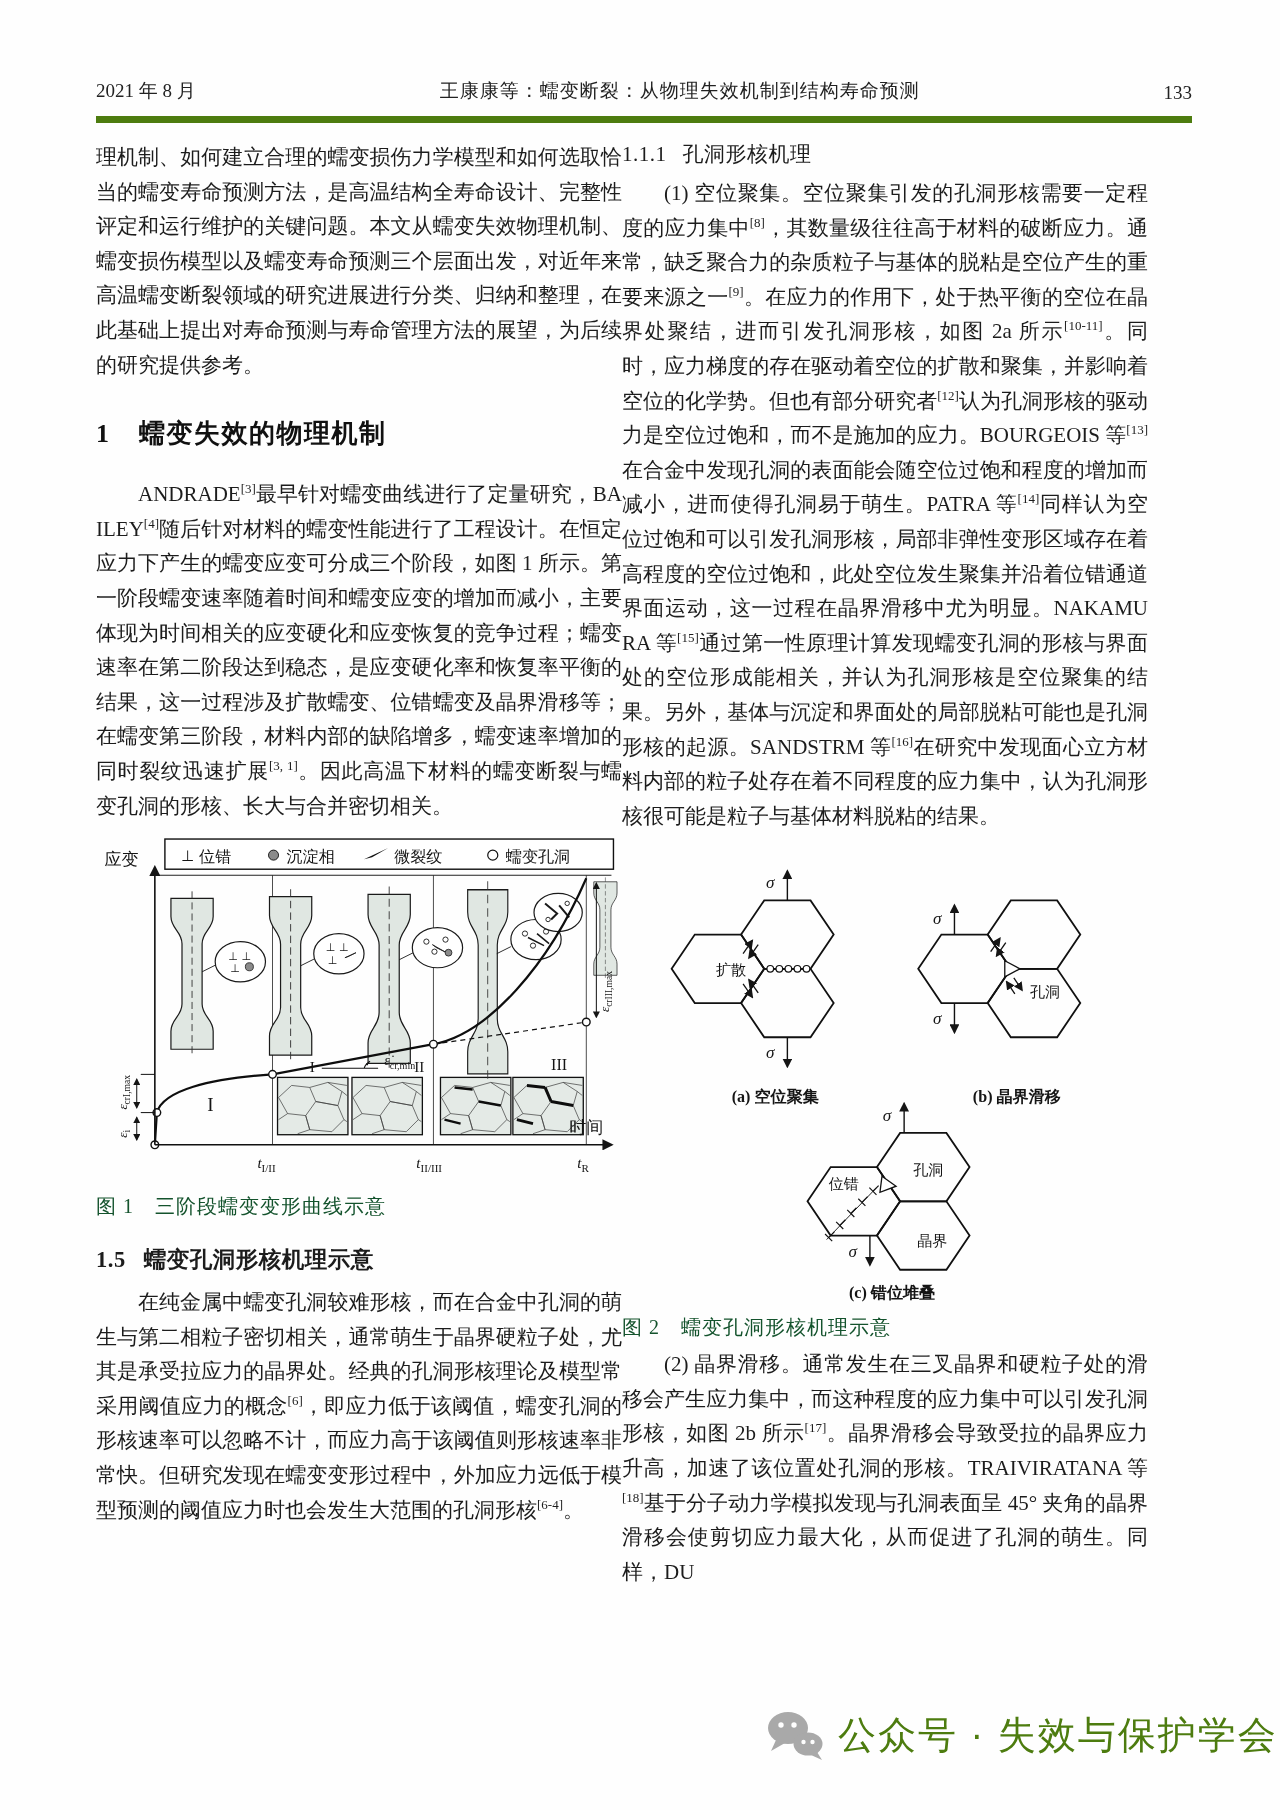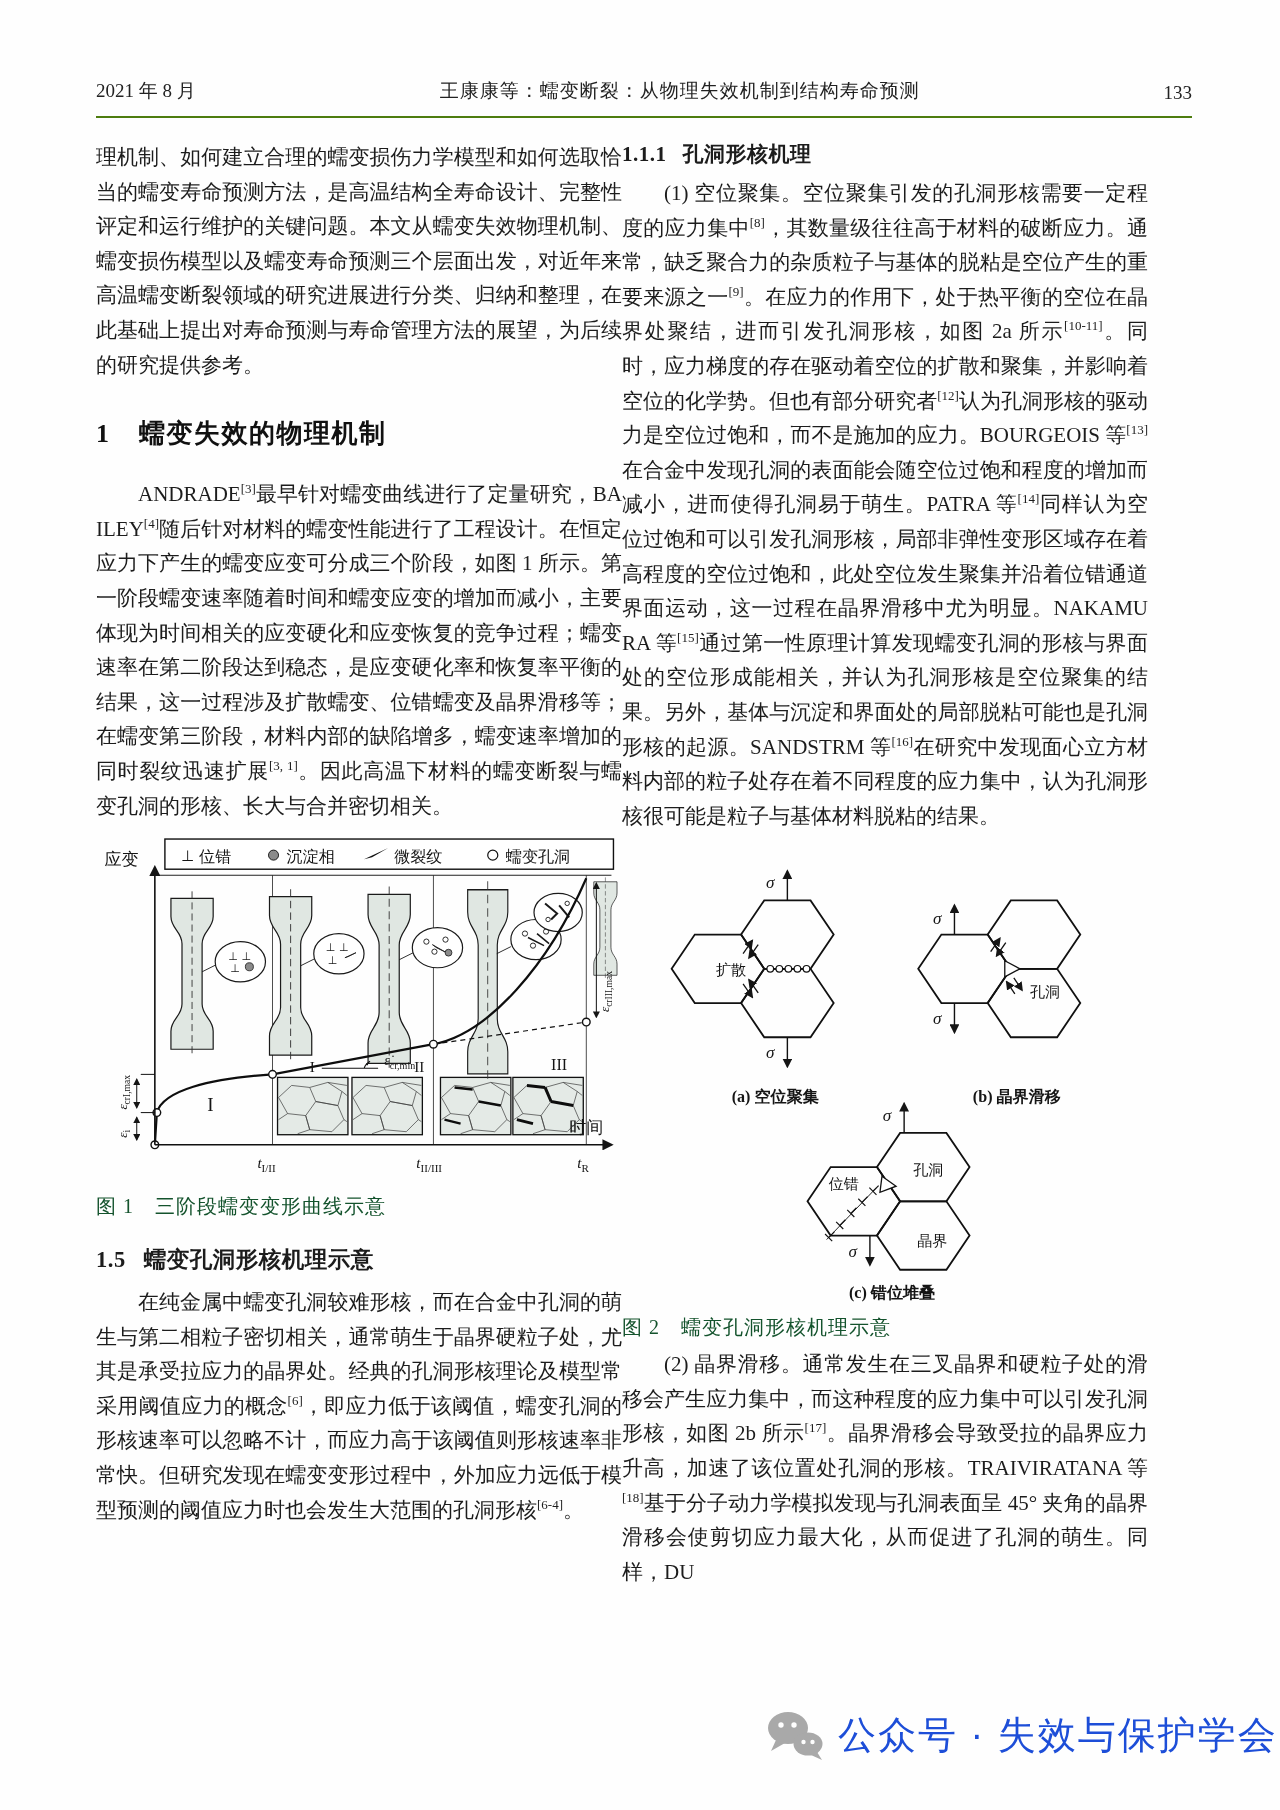--- a/index.html
+++ b/index.html
@@ -8,21 +8,21 @@
     font-family:"Liberation Serif","DejaVu Serif",serif;
     color:#1c1c1c;-webkit-font-smoothing:antialiased;
   }
   .page{position:relative;width:1280px;height:1810px;background:#fefefe;overflow:hidden;}
 
   
   .header{
     position:absolute;top:78px;left:96px;width:1096px;
     display:flex;justify-content:space-between;align-items:flex-end;
     font-size:19px;color:#222;
-    border-bottom:2px solid #4d7c0f;padding-bottom:12px;
+    border-bottom:7px solid #4d7c0f;padding-bottom:12px;
   }
   .header .running-title{letter-spacing:1px;}
 
   
   .columns{position:absolute;top:140px;left:96px;width:1096px;display:flex;}
   .col{width:526px;}
 
   p.body-text{
     margin:0;font-size:21px;line-height:34.6px;text-align:justify;
     word-break:break-all;
@@ -30,37 +30,37 @@
   p.indent{text-indent:2em;}
   sup{font-size:13px;line-height:0;vertical-align:super;}
 
   h2.sec1{
     margin:34px 0 26px 0;font-size:26px;font-weight:bold;color:#111;
     letter-spacing:1.5px;
   }
   h2.sec1 .sec-num{margin-right:30px;letter-spacing:0;}
   h3.sec2{margin:24px 0 10px 0;font-size:22.5px;font-weight:bold;letter-spacing:.5px;}
   h3.sec2 .sec-num{margin-right:18px;}
-  h4.sec3{margin:0 0 8px 0;font-size:21px;font-weight:bold;letter-spacing:.5px;}
+  h4.sec3{margin:0 0 8px 0;font-size:21px;font-weight:normal;letter-spacing:.5px;}
   h4.sec3 .sec-num{margin-right:16px;}
 
   .figure-block{margin:10px 0 6px 0;}
   .fig-caption{
     font-size:20px;color:#14532d;margin:8px 0 4px 0;
     letter-spacing:1px;
   }
   svg{display:block;}
   svg text{fill:#151515;font-family:"Liberation Serif","DejaVu Serif",serif;}
   .sans{font-family:"DejaVu Sans",sans-serif;}
 
   
   .watermark{
     position:absolute;top:1710px;left:766px;
     display:flex;align-items:center;gap:14px;
-    color:#1d4ed8;font-family:"Liberation Sans","DejaVu Sans",sans-serif;
+    color:#4d7c0f;font-family:"Liberation Sans","DejaVu Sans",sans-serif;
     font-size:38px;letter-spacing:2px;
   }
 </style>
 </head>
 <body>
 
 <div class="page">
 
   <div class="header">
     <span>2021 年 8 月</span>

